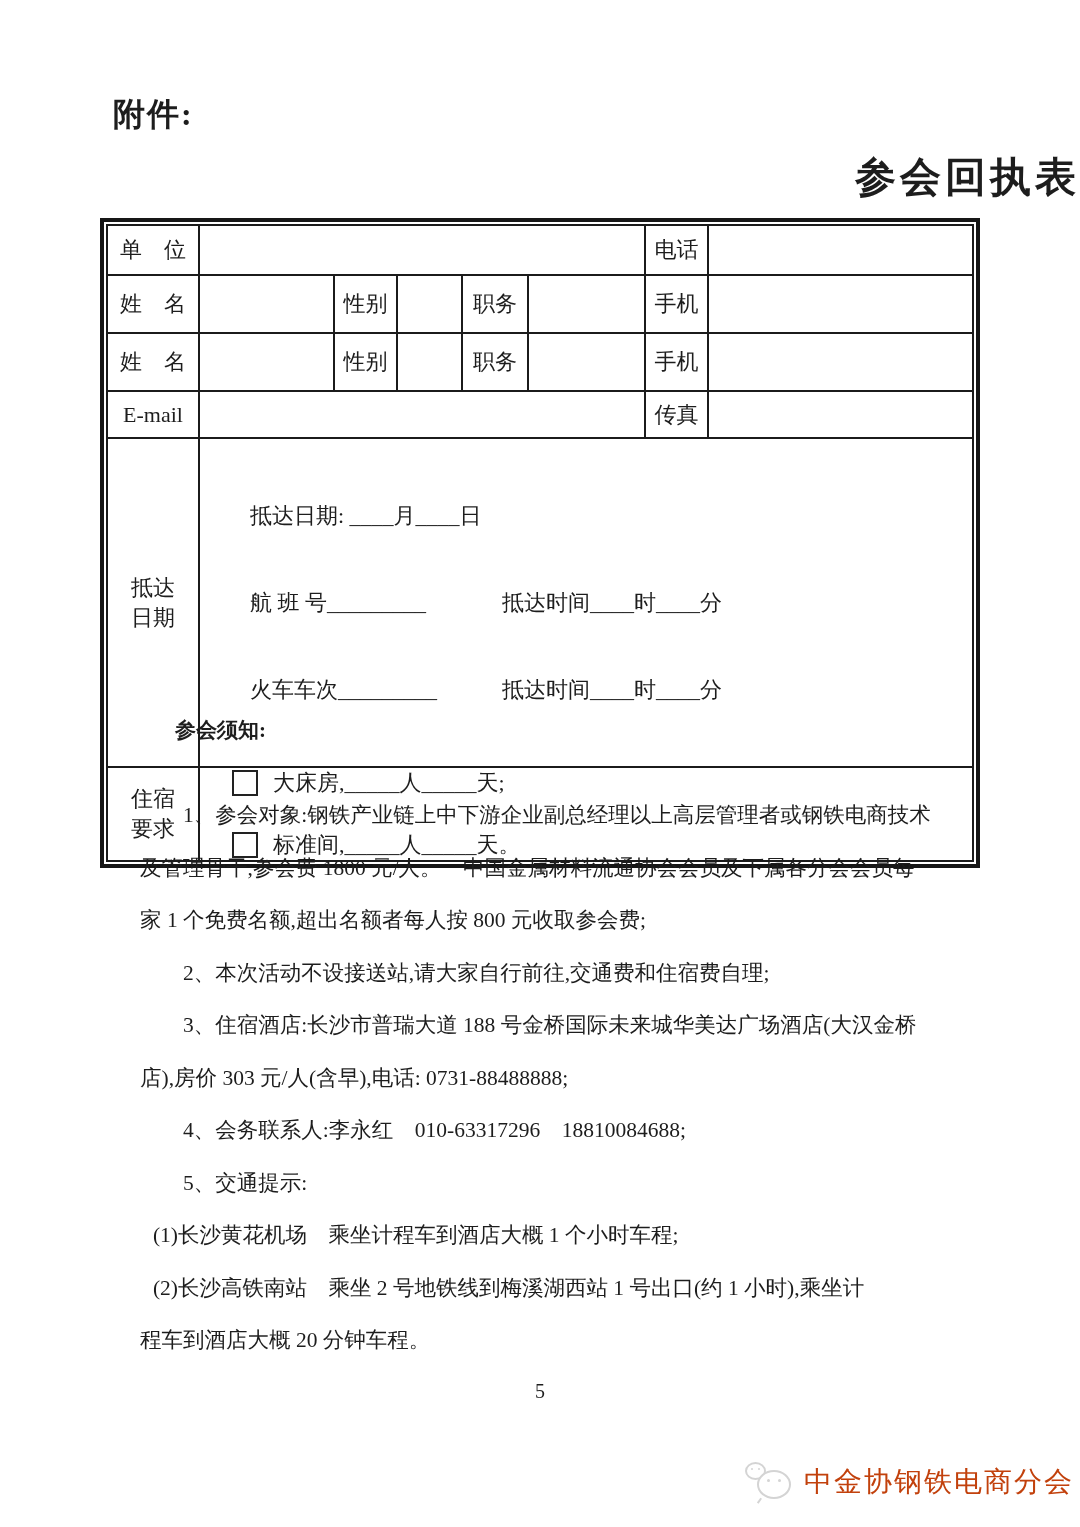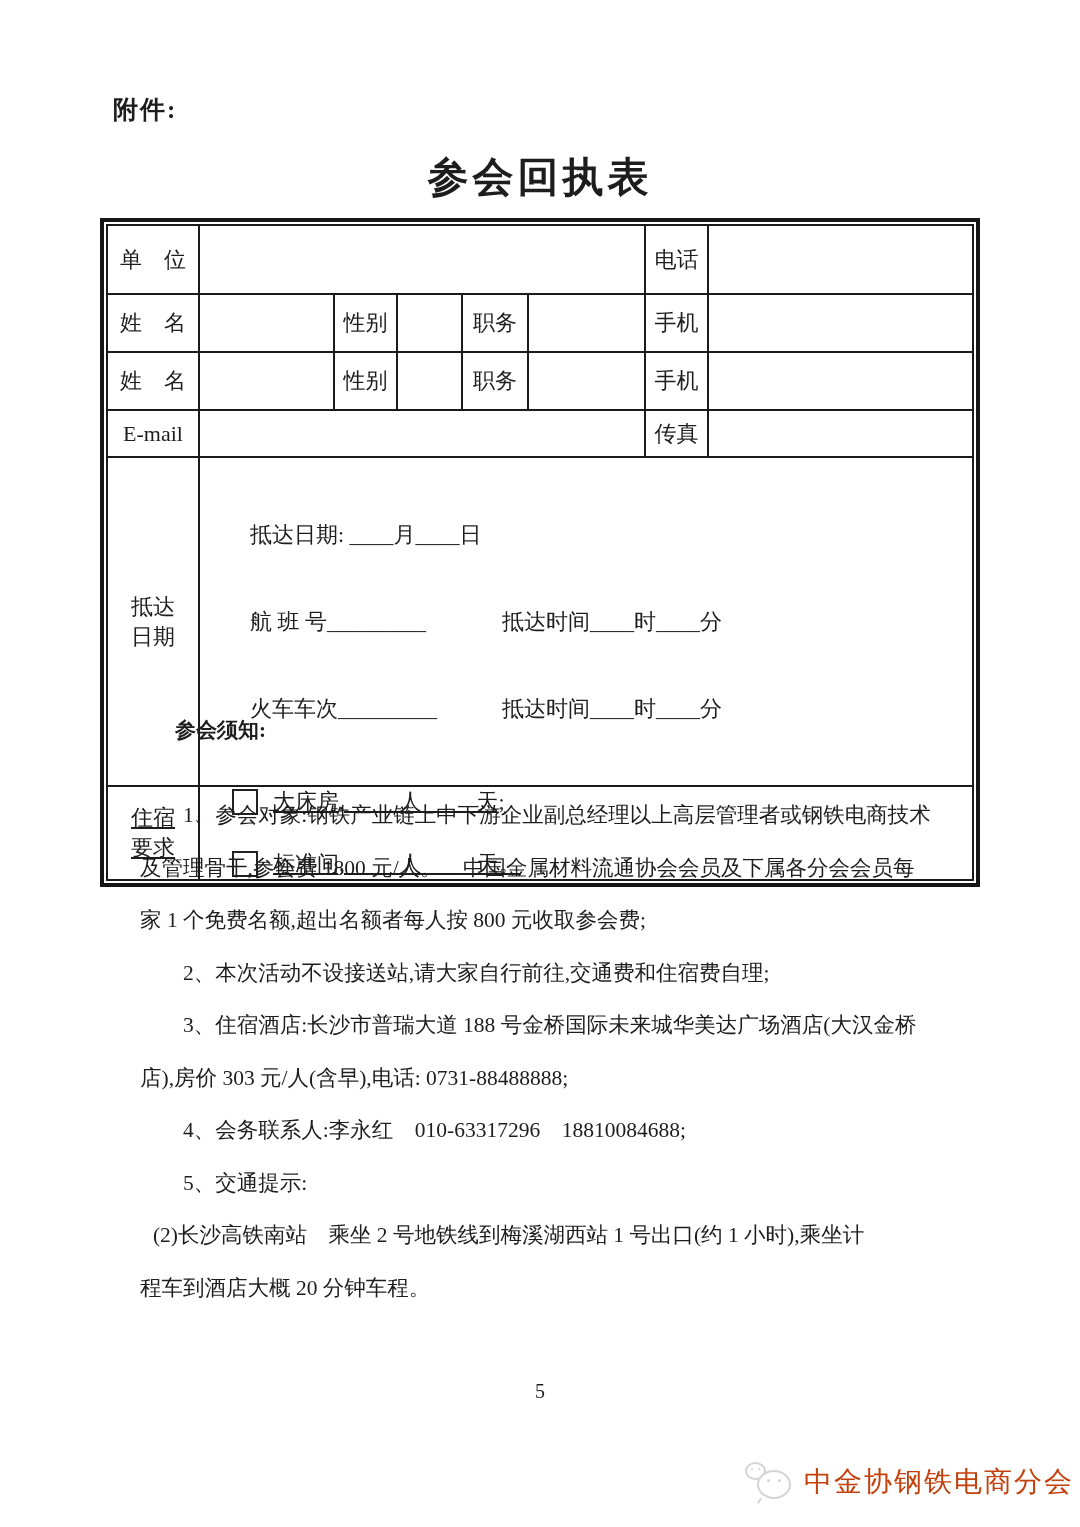--- a/index.html
+++ b/index.html
@@ -9,31 +9,31 @@
     height: 1527px;
     overflow: hidden;
     font-family: "Liberation Serif", "DejaVu Serif", serif;
     color: #1d1d1d;
   }
 
   .attachment {
     position: absolute;
     left: 113px;
     top: 93px;
-    font-size: 25px;
+    font-size: 32px;
     font-weight: bold;
     letter-spacing: 2px;
   }
 
   .doc-title {
     position: absolute;
     left: 0;
     top: 150px;
     width: 100%;
-    text-align: center;
+    text-align: right;
     font-size: 41px;
     font-weight: bold;
     letter-spacing: 4px;
   }
 
   .table-outer {
     position: absolute;
     left: 100px;
     top: 218px;
     width: 880px;
@@ -47,26 +47,26 @@
     border-collapse: collapse;
     table-layout: fixed;
   }
   table.form td {
     border: 2px solid #1b1b1b;
     font-size: 22px;
     padding: 0;
     vertical-align: middle;
     overflow: hidden;
   }
-  .r1 { height: 69px; }
+  .r1 { height: 50px; }
   .r2 { height: 58px; }
   .r3 { height: 58px; }
   .r4 { height: 47px; }
   .r5 { height: 96px; }
-  .r6 { height: 80px; text-decoration: underline; }
+  .r6 { height: 80px; }
   .lbl { text-align: center; }
   .lbl2 { white-space: pre-line; line-height: 30px; }
   .email-lbl { font-size: 21px; }
 
   .arrival-content {
     padding: 4px 0 4px 50px;
     line-height: 29px;
     white-space: pre;
   }
   .a-row { display: flex; }
@@ -256,20 +256,21 @@
 
 <div class="notice-body">
   <p>1、参会对象:钢铁产业链上中下游企业副总经理以上高层管理者或钢铁电商技术
 及管理骨干,参会费 1800 元/人。　中国金属材料流通协会会员及下属各分会会员每
 家 1 个免费名额,超出名额者每人按 800 元收取参会费;</p>
   <p>2、本次活动不设接送站,请大家自行前往,交通费和住宿费自理;</p>
   <p>3、住宿酒店:长沙市普瑞大道 188 号金桥国际未来城华美达广场酒店(大汉金桥
 店),房价 303 元/人(含早),电话: 0731-88488888;</p>
   <p>4、会务联系人:李永红　010-63317296　18810084688;</p>
   <p>5、交通提示:</p>
+  <p class="sub">(1)长沙黄花机场　乘坐计程车到酒店大概 1 个小时车程;</p>
   <p class="sub">(2)长沙高铁南站　乘坐 2 号地铁线到梅溪湖西站 1 号出口(约 1 小时),乘坐计
 程车到酒店大概 20 分钟车程。</p>
 </div>
 
 <div class="page-number">5</div>
 
 <div class="watermark">
   <span class="wechat-icon">
     <span class="wc-small"></span>
     <span class="wc-big"></span>

